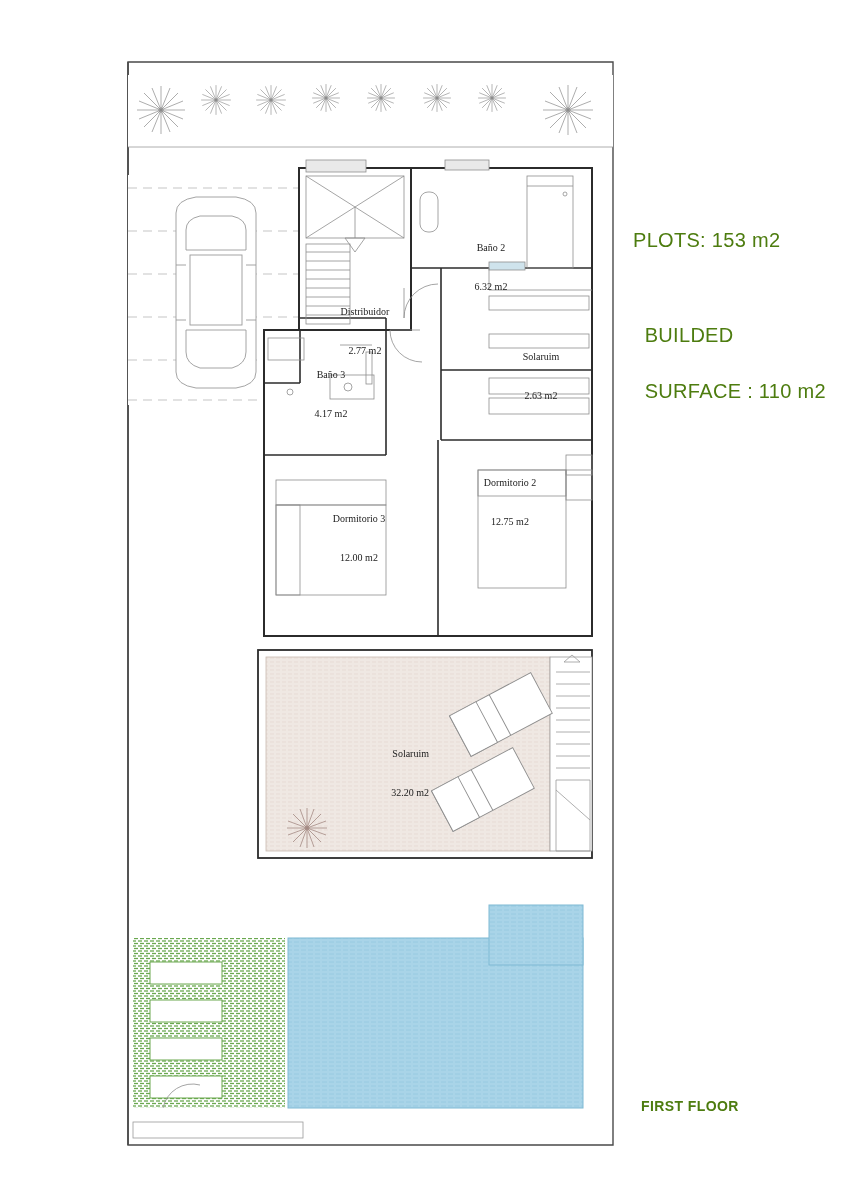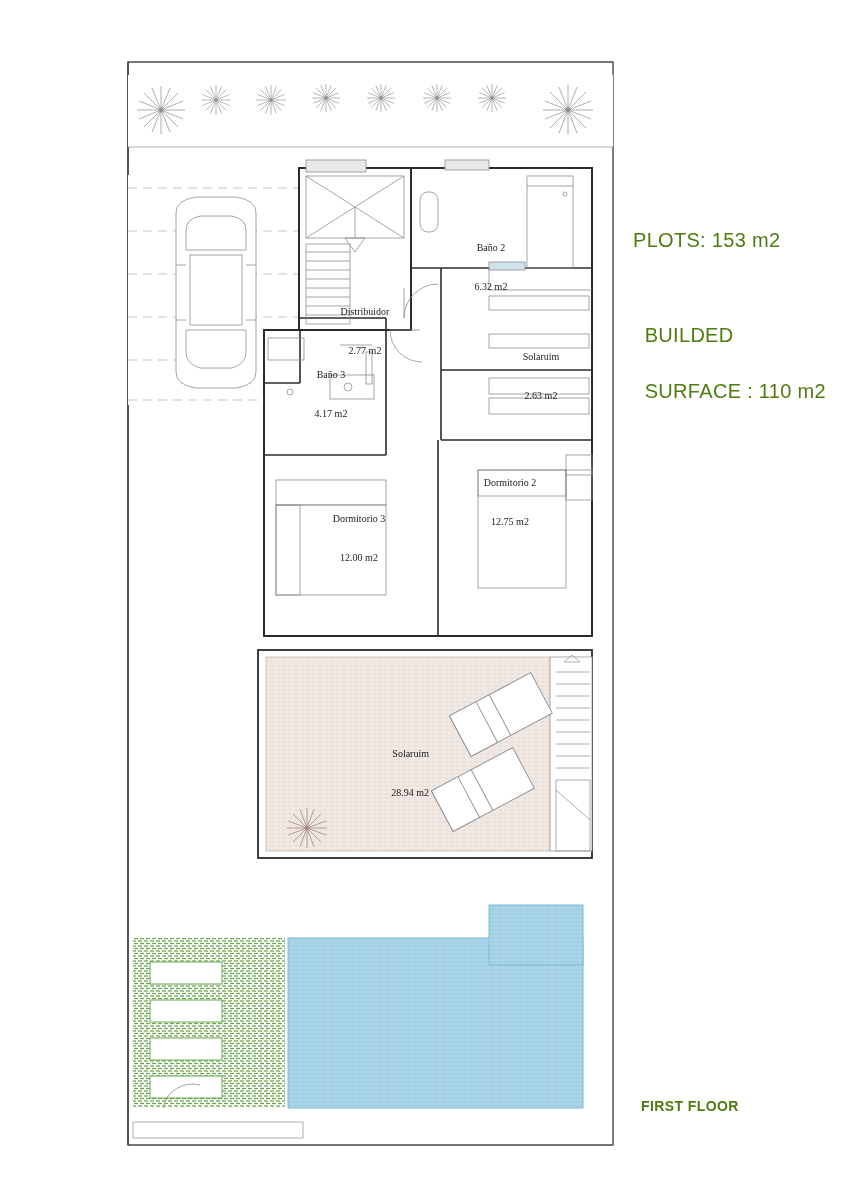--- a/index.html
+++ b/index.html
@@ -404,21 +404,21 @@
   <span class="area">12.75 m2</span>
 </div>
 
 <div class="room-label" style="left:296px; top:486px; width:126px;">
   <span class="name">Dormitorio 3</span>
   <span class="area">12.00 m2</span>
 </div>
 
 <div class="room-label" style="left:315px; top:721px; width:114px;text-align:right;">
   <span class="name">Solaruim</span>
-  <span class="area">28.94 m2</span>
+  <span class="area">32.20 m2</span>
 </div>
 
 <div class="annot" id="plots-text">PLOTS: 153 m2</div>
 
 <div class="annot" id="builded-text">
   <span>BUILDED</span><br>
   <span>SURFACE : 110 m2</span>
 </div>
 
 <div class="annot" id="floor-label">FIRST FLOOR</div>

